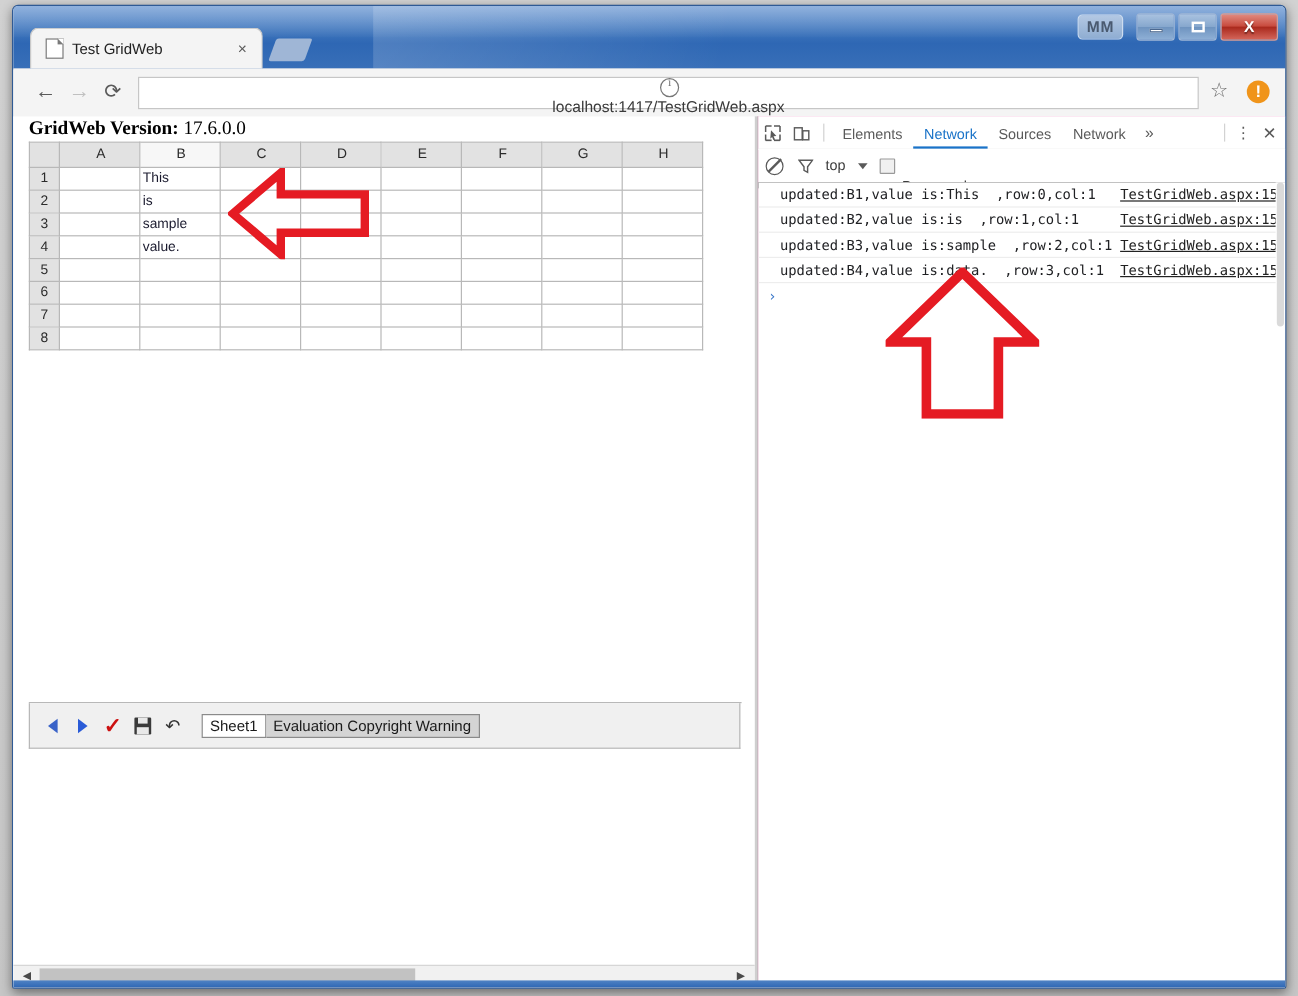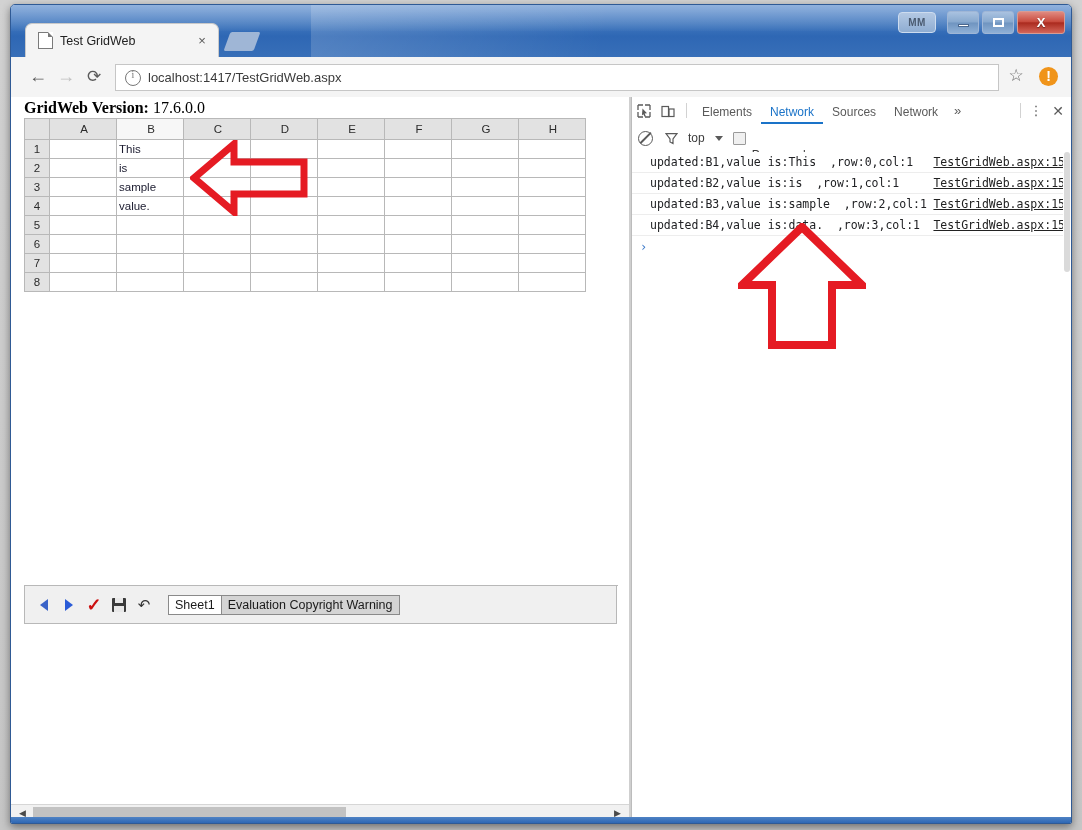--- a/index.html
+++ b/index.html
@@ -74,21 +74,21 @@
     width:30px;height:21px;margin-left:3px;
     border:1px solid #9fb6d6;border-radius:3px;
     background:linear-gradient(180deg,#a9c2e0 0%,#87a8ce 48%,#6f94c0 52%,#8fb0d6 100%);
     display:flex;align-items:center;justify-content:center;
     font-size:10px;color:#fff;
   }
   #btn-profile{
     width:36px;height:19px;border-radius:4px;margin-right:8px;
     background:linear-gradient(180deg,#b3c8e3,#8fadd2);
     border:1px solid #cddcef;
-    font-size:10px;font-weight:bold;color:#4a5a70;letter-spacing:.5px;
+    font-size:13px;font-weight:bold;color:#4a5a70;letter-spacing:.5px;
     display:flex;align-items:center;justify-content:center;
   }
   .wbtn .gl-min{display:block;width:11px;height:3px;background:#fff;border:1px solid #4b688f;box-sizing:border-box;margin-top:6px;}
   .wbtn .gl-max{display:block;width:11px;height:9px;border:2px solid #fff;box-sizing:border-box;}
   #btn-close{
     width:46px;
     background:linear-gradient(180deg,#e08a80 0%,#c94d40 45%,#ab2b1f 52%,#d4665a 100%);
     border-color:#d79c94;
     font-size:13px;font-weight:bold;color:#fff;
     text-shadow:0 1px 1px rgba(0,0,0,.4);
@@ -101,21 +101,21 @@
   .navbtn{
     position:absolute;top:9px;width:22px;height:22px;
     text-align:center;line-height:21px;font-size:18px;color:#5a5a5a;
   }
   #nav-back{left:16px;}
   #nav-fwd{left:44px;color:#c0c0c0;}
   #nav-reload{left:72px;font-size:17px;}
   #omnibox{
     position:absolute;left:104px;top:7px;width:882px;height:25px;
     background:#fff;border:1px solid #c6c6c6;border-radius:0;
-    display:flex;align-items:center;
+    display:flex;align-items:center;flex-direction:column;
   }
   #omnibox .infoicon{
     width:14px;height:14px;border:1.4px solid #777;border-radius:50%;
     margin:0 7px 0 9px;flex:0 0 auto;position:relative;
   }
   #omnibox .infoicon:after{
     content:"i";position:absolute;left:0;top:-2px;width:100%;
     text-align:center;font-size:10px;font-family:"Liberation Serif",serif;color:#777;
   }
   #url{font-size:13px;color:#3b3b3b;white-space:nowrap;}

